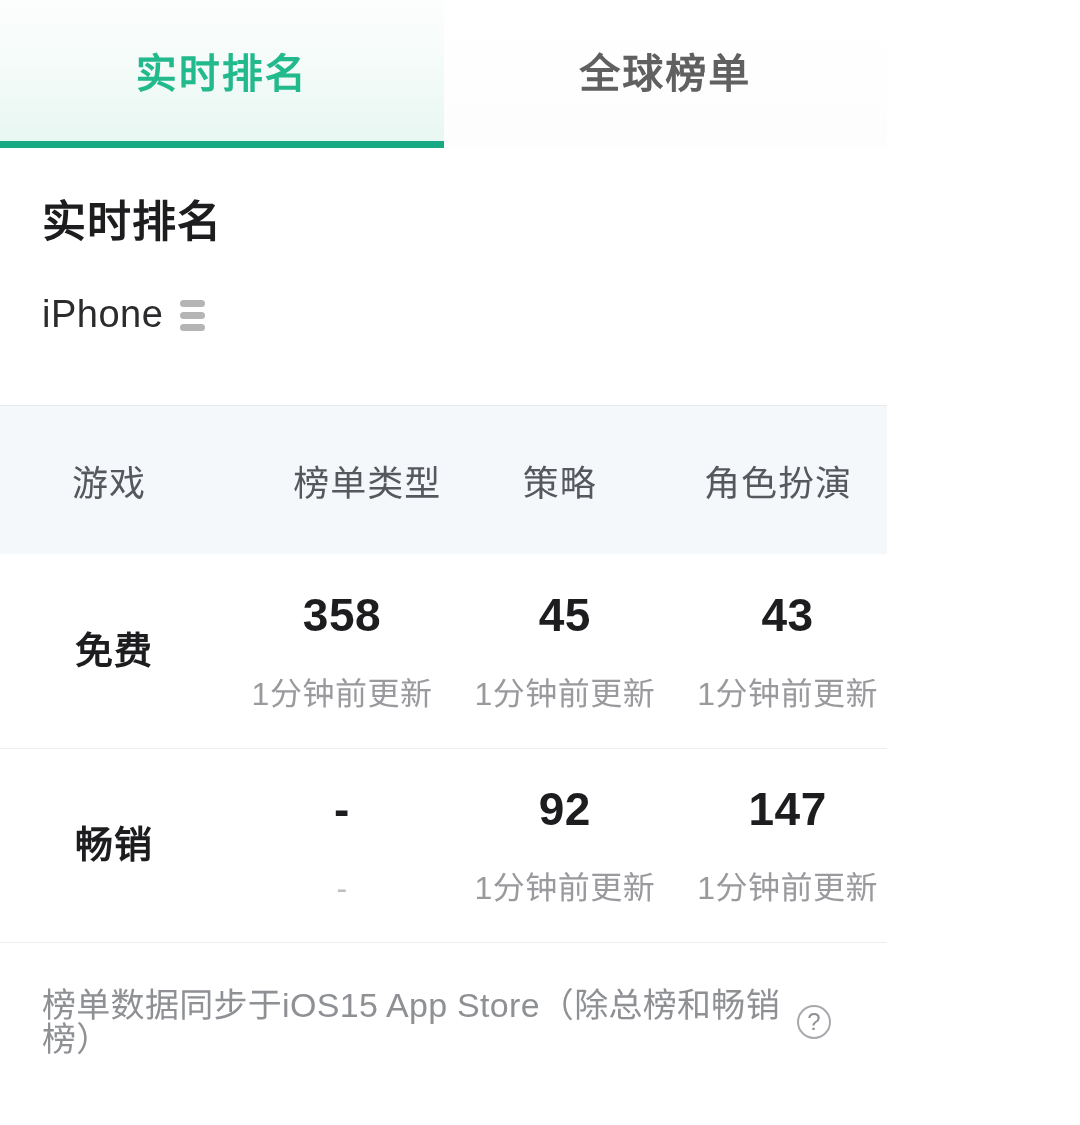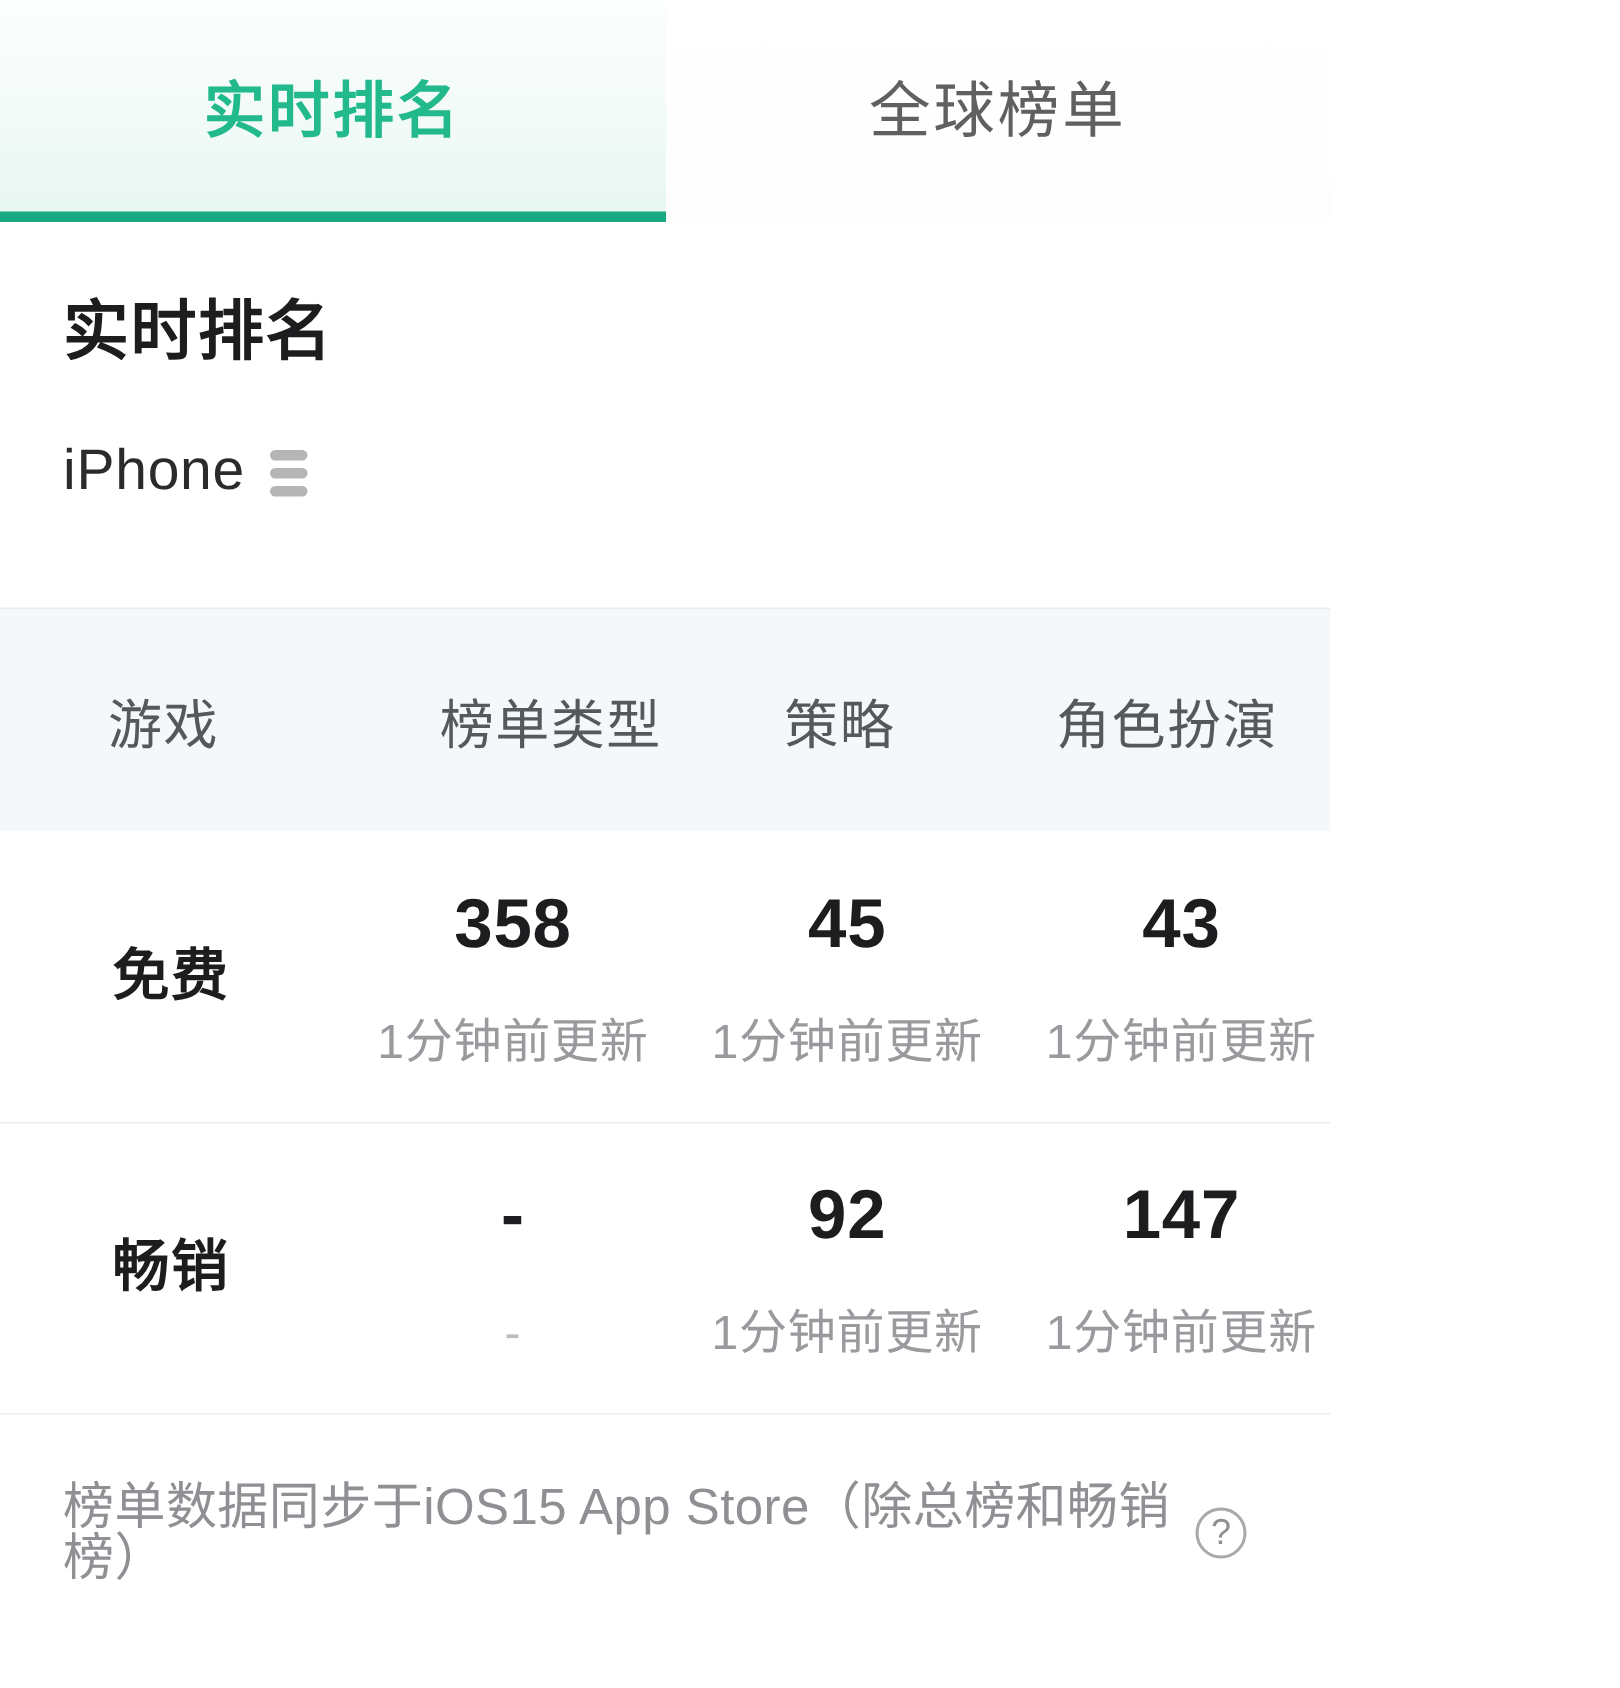--- a/index.html
+++ b/index.html
@@ -24,21 +24,21 @@
   }
   .tab .tab-label { display:block; line-height:1; }
   .tab.active {
     background:linear-gradient(to bottom,#fdfefe 0%,#f4fbf8 45%,#e7f7f1 100%);
     color:#22b98c;
     font-weight:700;
   }
   .tab.inactive {
     background:linear-gradient(to bottom,#ffffff 0%,#fdfdfd 100%);
     color:#606060;
-    font-weight:400;
+    font-weight:700;
   }
   .tab.active::after {
     content:"";
     position:absolute; left:0; right:0; bottom:0;
     height:7px; background:#16a982;
   }
 
   
   .titleblock { padding:52px 42px 0 42px; position:relative; height:258px; }
   .page-title {

